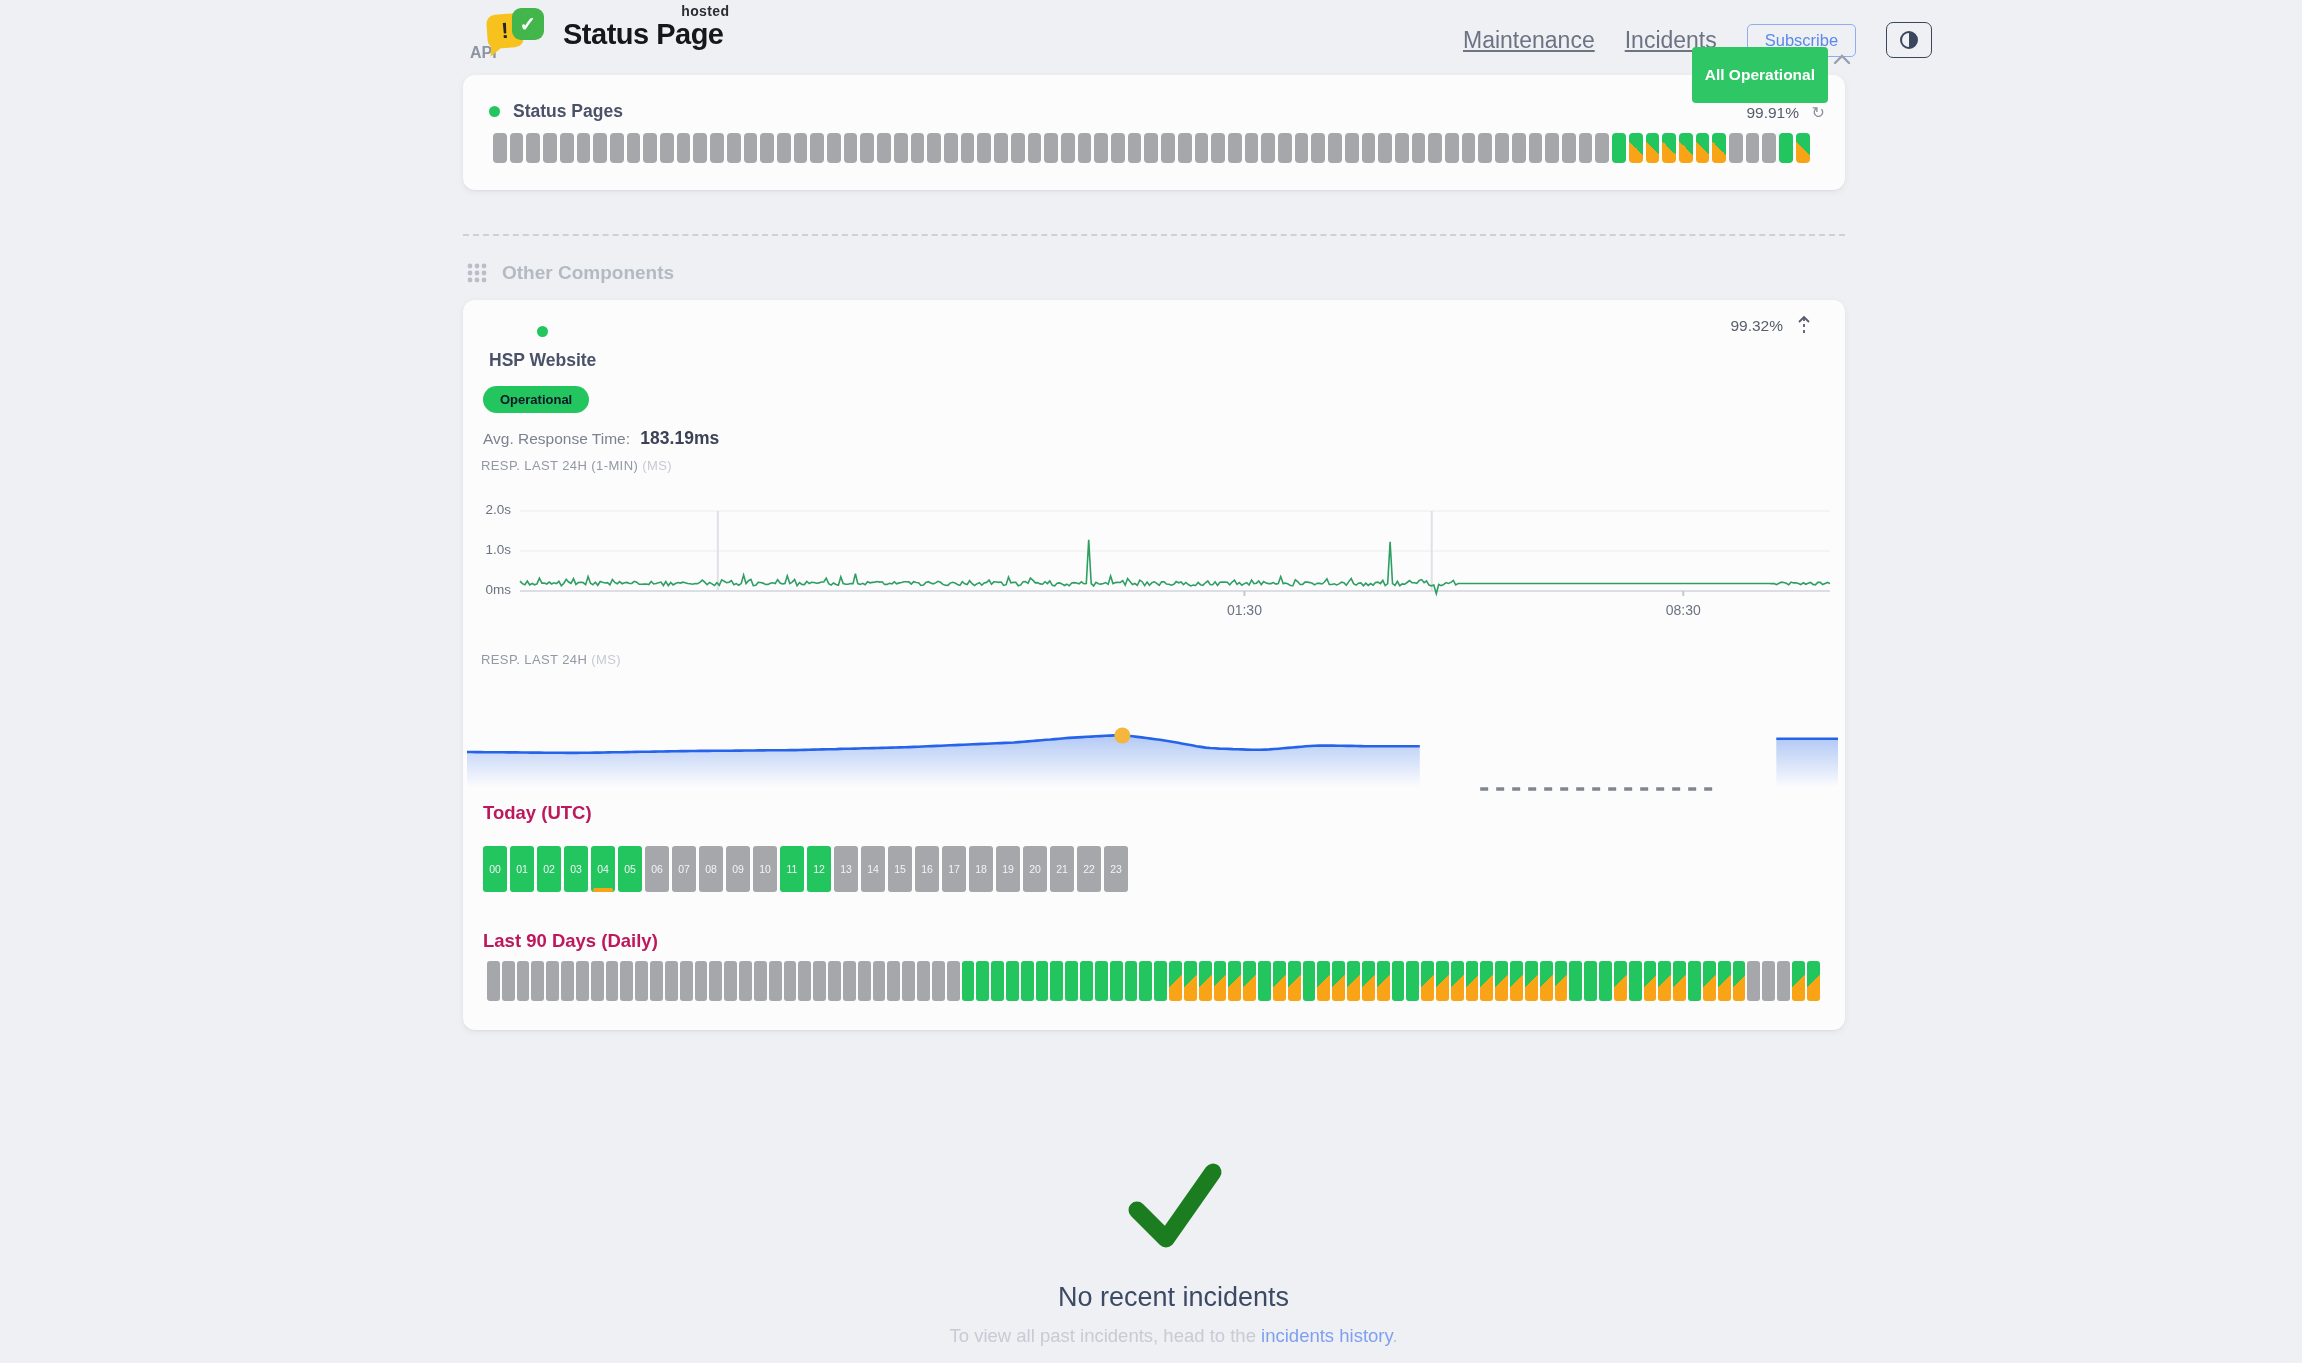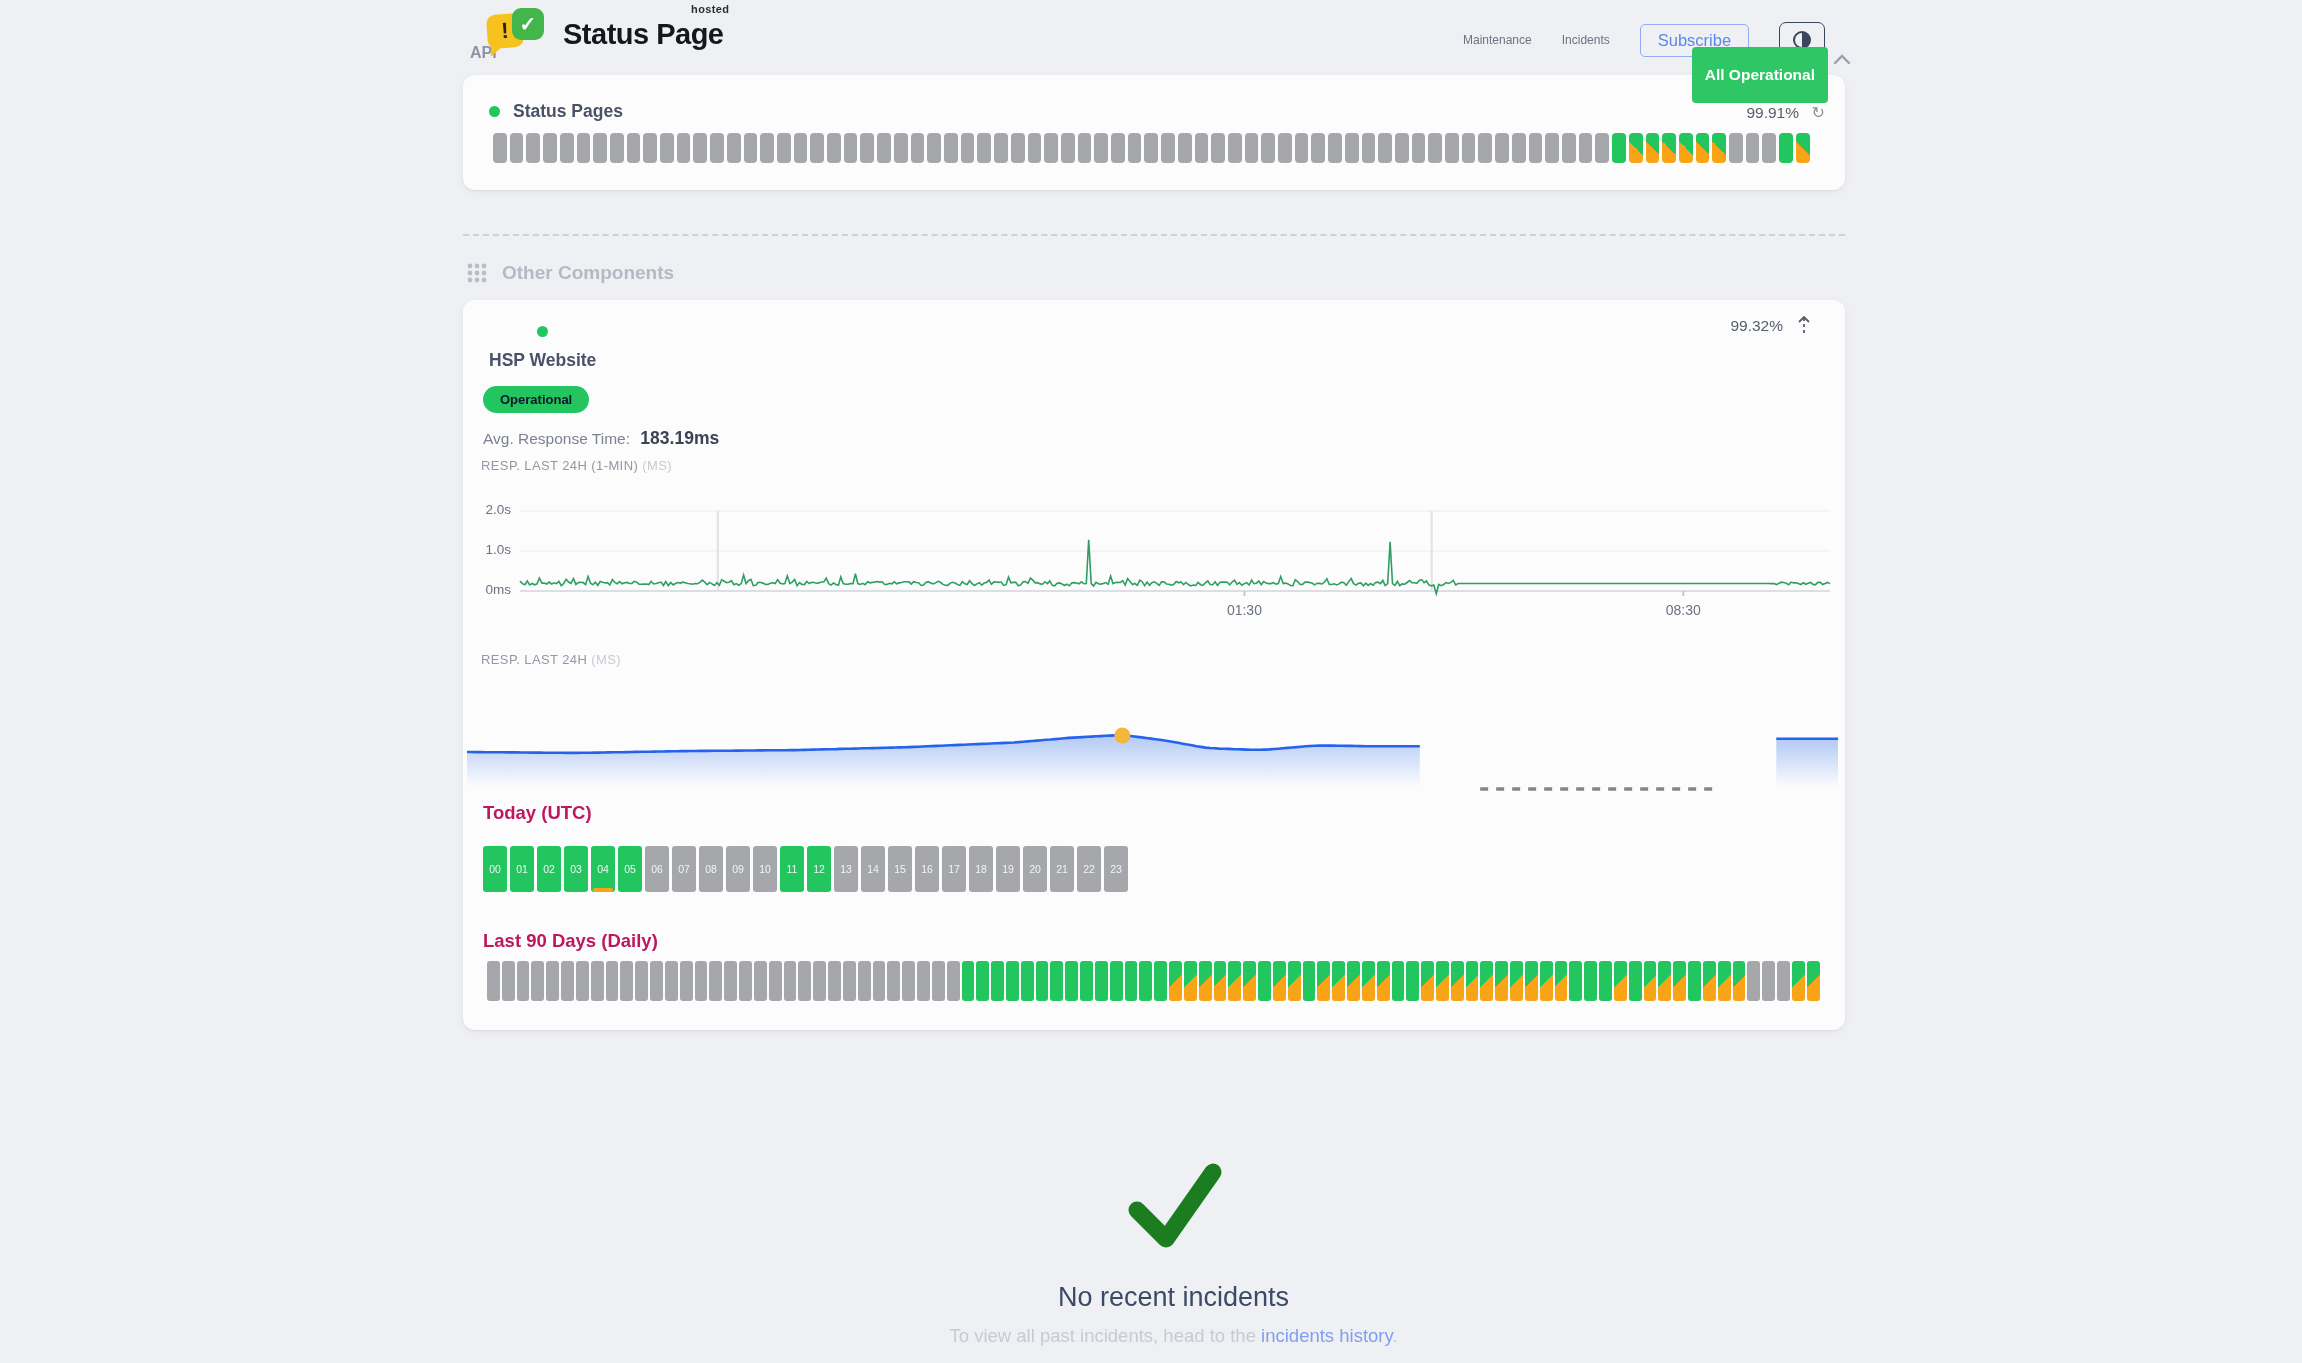--- a/index.html
+++ b/index.html
@@ -17,24 +17,24 @@
   .brand-icon { position:relative; width:60px; height:52px; }
   .bubble { position:absolute; left:0; top:6px; width:36px; height:34px; background:#f7c21e; border-radius:9px;
             transform:rotate(-4deg); display:flex; align-items:center; justify-content:center;
             font-weight:800; font-size:22px; color:#262626; }
   .bubble::after { content:""; position:absolute; left:3px; bottom:-9px; width:0; height:0;
                    border:8px solid transparent; border-top:10px solid #f7c21e; border-left:8px solid #f7c21e;
                    transform:rotate(8deg); }
   .gsq { position:absolute; left:25px; top:0; width:32px; height:32px; background:#43b64b; border-radius:9px;
          display:flex; align-items:center; justify-content:center; color:#fff; font-weight:800; font-size:20px; }
   .brand-text { position:relative; font-size:29px; font-weight:800; color:#15171c; letter-spacing:-0.5px; }
-  .hosted { position:absolute; right:-6px; top:-15px; font-size:11px; font-weight:600; color:#2a2d33; letter-spacing:0.4px; }
+  .hosted { position:absolute; right:-6px; top:-15px; font-size:14px; font-weight:600; color:#2a2d33; letter-spacing:0.4px; }
 
   .nav { position:absolute; left:1463px; top:22px; display:flex; align-items:center; gap:30px; z-index:5; }
-  .nav-link { font-size:12px; color:#6c7382; }
+  .nav-link { font-size:23px; color:#6c7382;text-decoration:underline; }
   .subscribe-btn { border:1.5px solid #8fadf0; color:#5c88e8; background:transparent; border-radius:5px;
                    padding:6px 17px; font-size:16.5px; font-family:inherit; cursor:pointer; }
   .theme-btn { border:1.5px solid #39465e; background:transparent; border-radius:7px; width:46px; height:36px;
                display:flex; align-items:center; justify-content:center; cursor:pointer; }
   .overall-badge { position:absolute; right:474px; top:47px; background:var(--badge-green,#2fc665); color:#fff;
                    font-weight:700; font-size:15.5px; padding:19px 13px; border-radius:4px; z-index:6; }
   .chevron-btn { position:absolute; right:450px; top:52px; width:20px; height:18px; cursor:pointer; z-index:6; }
 
   .api-label { position:absolute; left:470px; top:44px; font-size:16px; font-weight:600; color:#8d94a1; z-index:1; }
 

